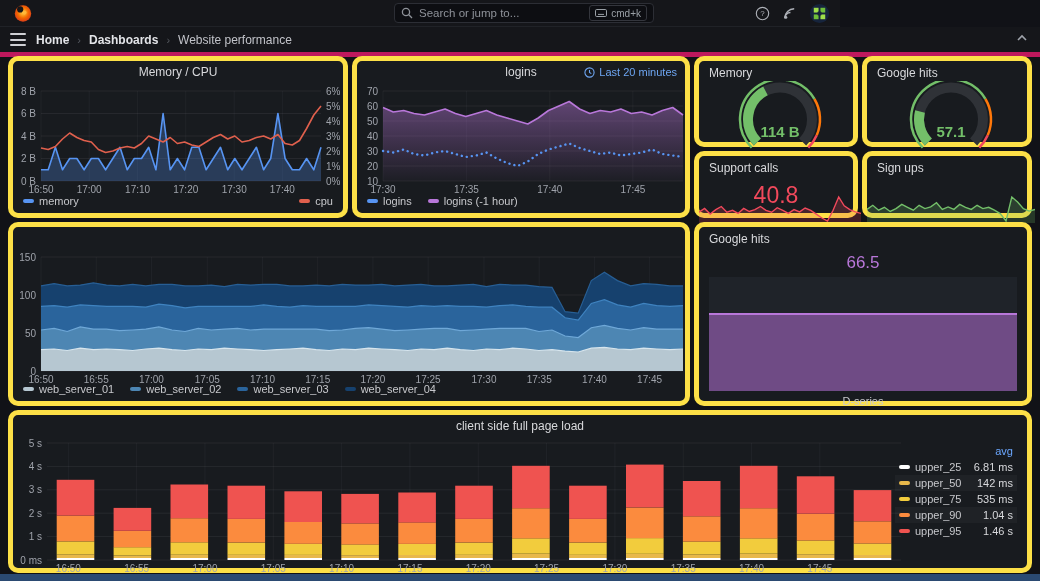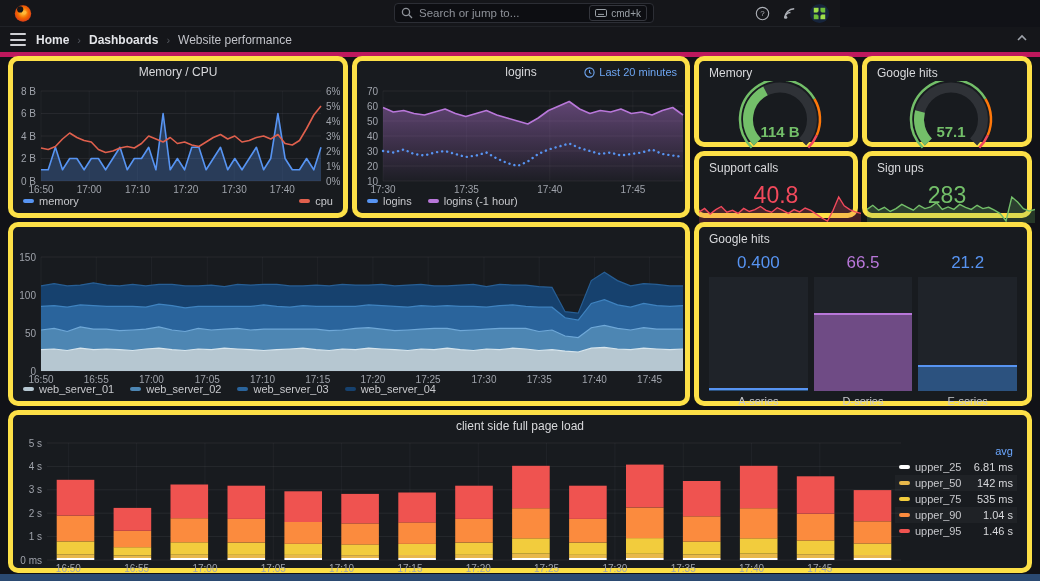--- a/index.html
+++ b/index.html
@@ -275,21 +275,20 @@
         <div style="position:absolute;left:0;right:0;bottom:0;height:30px"><svg width="162" height="30" viewBox="0 0 162 30">
             <path d="M 0,30 L 0.0,19.2 L 5.6,15.4 L 11.2,21.1 L 16.8,16.6 L 22.3,13.5 L 27.9,19.2 L 33.5,17.3 L 39.1,20.4 L 44.7,15.4 L 50.3,18.5 L 55.9,16.6 L 61.4,13.5 L 67.0,17.3 L 72.6,19.2 L 78.2,14.7 L 83.8,17.3 L 89.4,20.4 L 95.0,16.6 L 100.6,18.9 L 106.1,15.0 L 111.7,17.3 L 117.3,21.1 L 122.9,25.0 L 128.5,28.0 L 134.1,17.3 L 139.7,4.0 L 145.2,12.8 L 150.8,16.6 L 156.4,18.9 L 162.0,20.4 L 162,30 Z" fill="rgba(242,73,92,0.22)"></path>
             <polyline points="0.0,19.2 5.6,15.4 11.2,21.1 16.8,16.6 22.3,13.5 27.9,19.2 33.5,17.3 39.1,20.4 44.7,15.4 50.3,18.5 55.9,16.6 61.4,13.5 67.0,17.3 72.6,19.2 78.2,14.7 83.8,17.3 89.4,20.4 95.0,16.6 100.6,18.9 106.1,15.0 111.7,17.3 117.3,21.1 122.9,25.0 128.5,28.0 134.1,17.3 139.7,4.0 145.2,12.8 150.8,16.6 156.4,18.9 162.0,20.4" fill="none" stroke="#f2495c" stroke-width="1.4"></polyline>
           </svg></div>
       </div>
   </div>
 
   <div class="panel" id="p-signups">
     <div class="stat-title">Sign ups</div>
     <div class="chart" id="c-signups">
-        <div class="stat-val" style="color:#73bf69">283</div>
         <div style="position:absolute;left:0;right:0;bottom:0;height:30px"><svg width="168" height="30" viewBox="0 0 168 30">
             <path d="M 0,30 L 0.0,16.4 L 5.8,12.3 L 11.6,17.2 L 17.4,14.3 L 23.2,18.5 L 29.0,15.6 L 34.8,11.4 L 40.6,14.3 L 46.3,17.2 L 52.1,12.3 L 57.9,15.6 L 63.7,13.9 L 69.5,9.8 L 75.3,16.4 L 81.1,13.9 L 86.9,16.4 L 92.7,11.4 L 98.5,14.3 L 104.3,16.4 L 110.1,12.3 L 115.9,15.6 L 121.7,14.3 L 127.4,17.2 L 133.2,20.6 L 139.0,28.0 L 144.8,4.0 L 150.6,9.0 L 156.4,15.6 L 162.2,18.1 L 168.0,16.4 L 168,30 Z" fill="rgba(115,191,105,0.22)"></path>
             <polyline points="0.0,16.4 5.8,12.3 11.6,17.2 17.4,14.3 23.2,18.5 29.0,15.6 34.8,11.4 40.6,14.3 46.3,17.2 52.1,12.3 57.9,15.6 63.7,13.9 69.5,9.8 75.3,16.4 81.1,13.9 86.9,16.4 92.7,11.4 98.5,14.3 104.3,16.4 110.1,12.3 115.9,15.6 121.7,14.3 127.4,17.2 133.2,20.6 139.0,28.0 144.8,4.0 150.6,9.0 156.4,15.6 162.2,18.1 168.0,16.4" fill="none" stroke="#73bf69" stroke-width="1.4"></polyline>
           </svg></div>
       </div>
   </div>
 
   <div class="panel" id="p-server">
     <div class="chart" id="c-server"><svg width="680" height="136" viewBox="0 0 680 136">
           <line x1="28" y1="120" x2="670" y2="120" stroke="rgba(204,204,220,0.08)"></line>
@@ -350,39 +349,25 @@
     <span class="sw" style="background:#16416e"></span>
           <span>web_server_04</span>
         </div>
       </div>
   </div>
 
   <div class="panel" id="p-gbars">
     <div class="stat-title">Google hits</div>
     <div class="chart bg-wrap" id="c-gbars">
         <div class="bg-col">
-      <div class="bg-val" style="color:#5794f2">0.400</div>
-      <div class="bg-track">
-        <div class="bg-fill" style="height:0.6%;background:#2c527f;border-top:2px solid #5794f2"></div>
-      </div>
-      <div class="bg-label">A-series</div>
-        </div>
-        <div class="bg-col">
       <div class="bg-val" style="color:#b877d9">66.5</div>
       <div class="bg-track">
         <div class="bg-fill" style="height:66.5%;background:#6f4b85;border-top:2px solid #b877d9"></div>
       </div>
       <div class="bg-label">D-series</div>
-        </div>
-        <div class="bg-col">
-      <div class="bg-val" style="color:#5794f2">21.2</div>
-      <div class="bg-track">
-        <div class="bg-fill" style="height:21.2%;background:#2c527f;border-top:2px solid #5794f2"></div>
-      </div>
-      <div class="bg-label">E-series</div>
         </div>
       </div>
   </div>
 
   <div class="panel" id="p-client">
     <div class="ptitle">client side full page load</div>
     <div class="chart" id="c-client"><svg width="1022" height="139" viewBox="0 0 1022 139">
           <line x1="34" y1="123" x2="888" y2="123" stroke="rgba(204,204,220,0.08)"></line>
           <text class="axt" x="29" y="126.5" text-anchor="end">0 ms</text>
           <line x1="34" y1="99.6" x2="888" y2="99.6" stroke="rgba(204,204,220,0.08)"></line>

